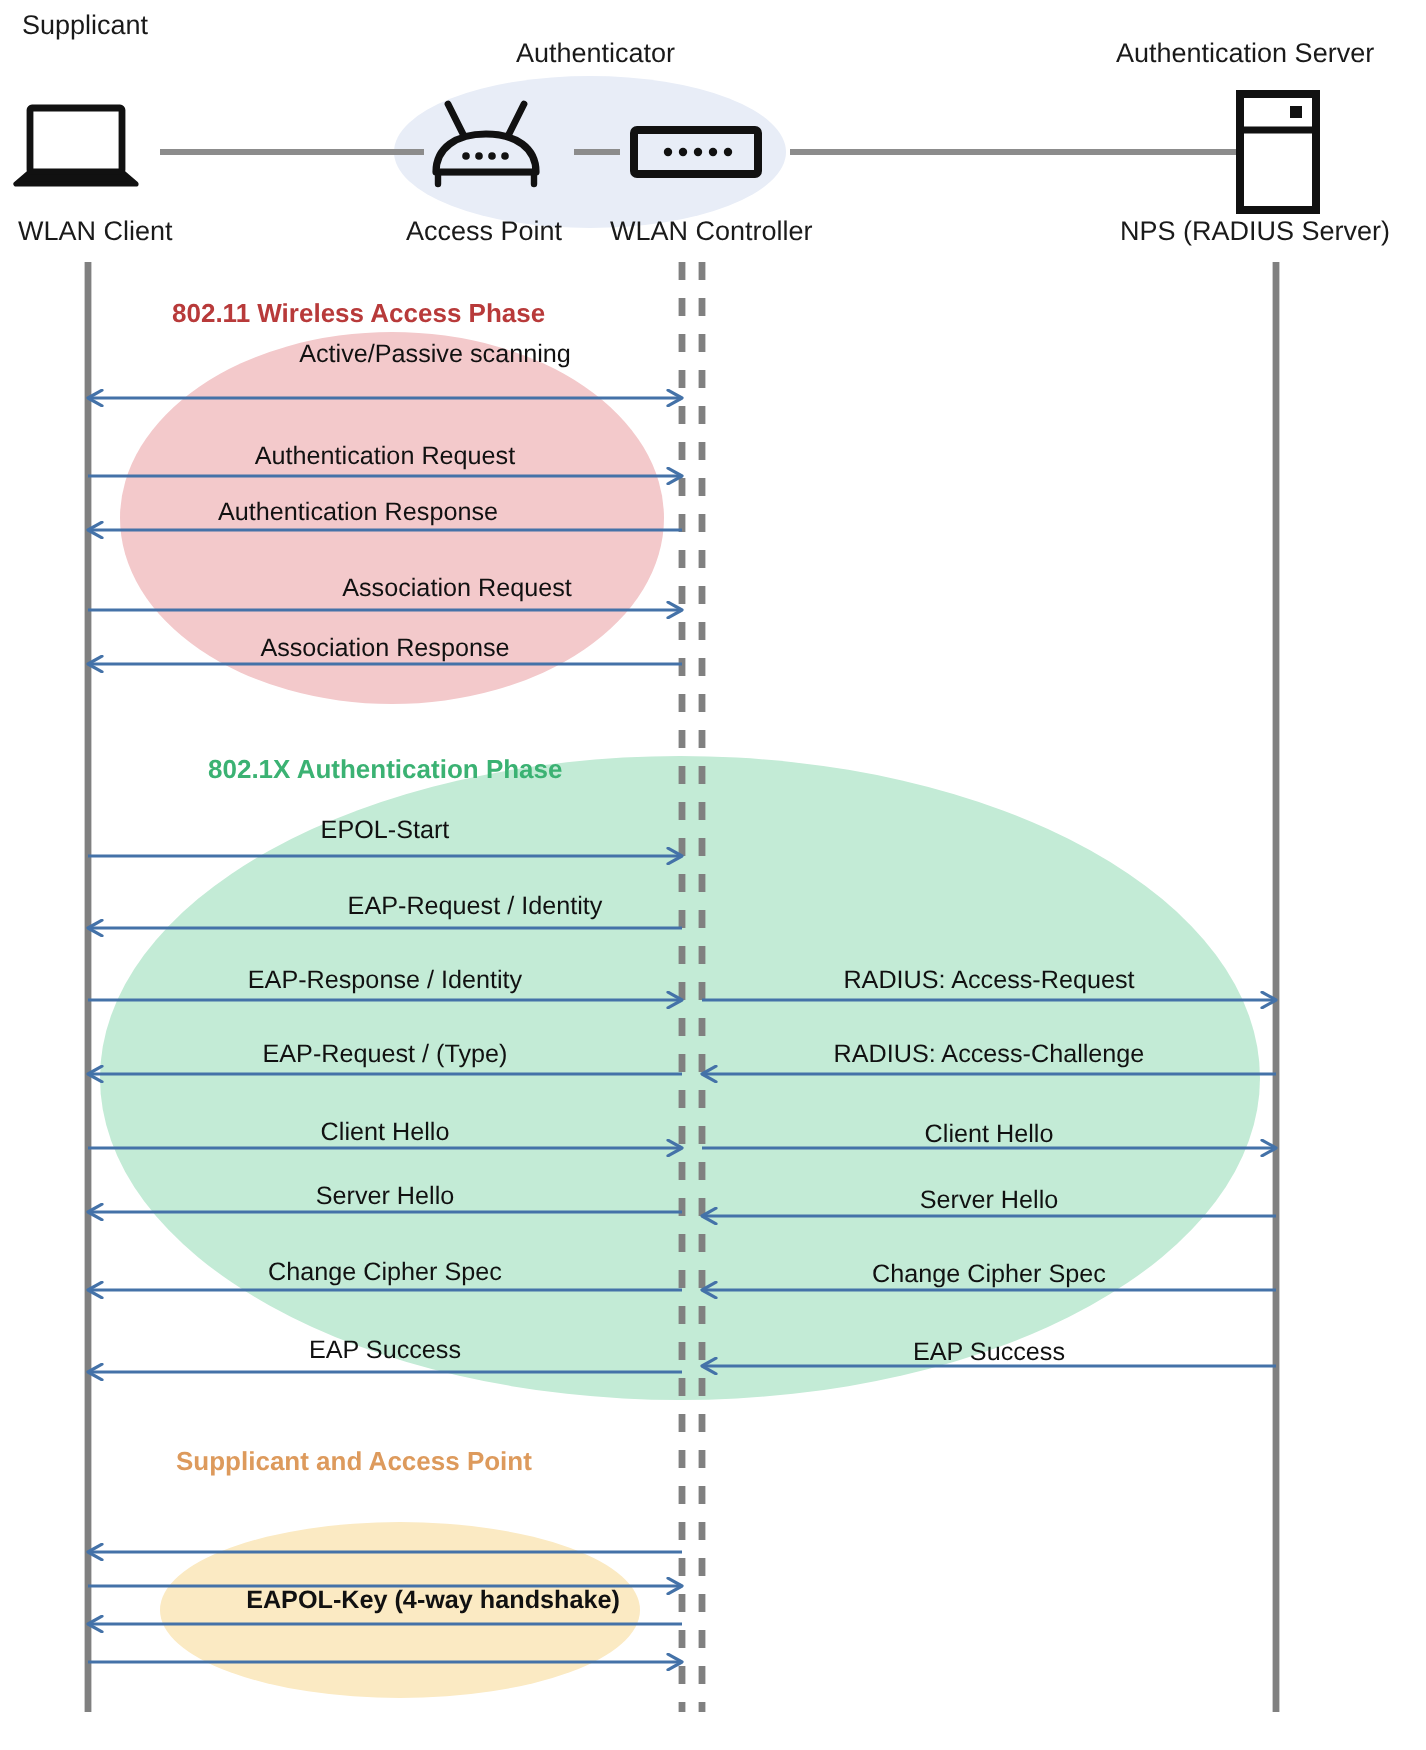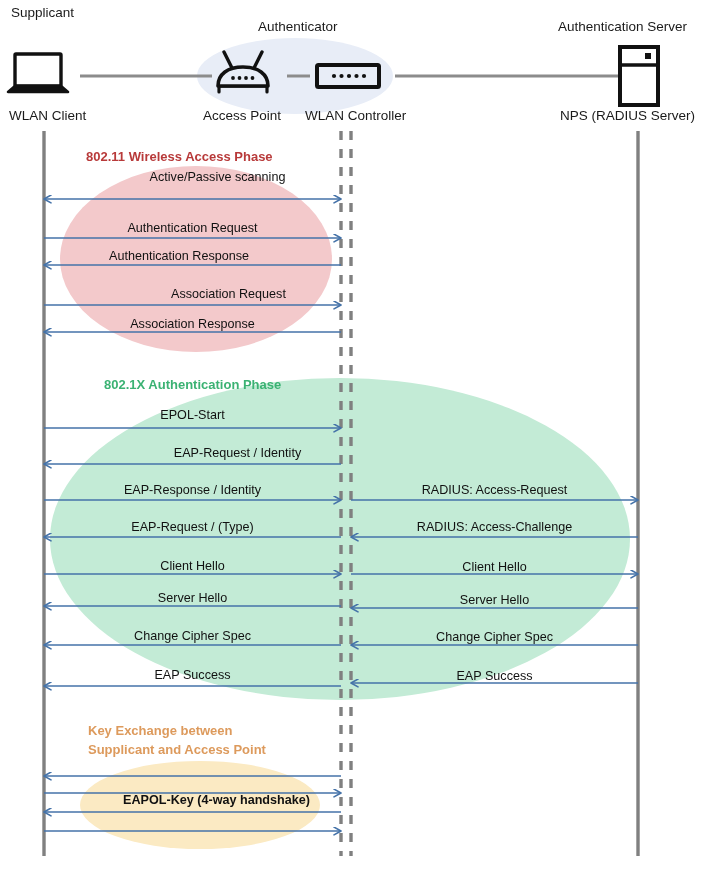--- a/index.html
+++ b/index.html
@@ -131,21 +131,20 @@
     <div class="node-sub" style="left:305px;top:108px;">WLAN Controller</div>
     <div class="node-sub" style="left:560px;top:108px;">NPS (RADIUS Server)</div>
 
     <div class="phase-label" style="left:86px;top:147px;color:#B83A3A;">
       <span>802.11 Wireless Access Phase</span>
     </div>
     <div class="phase-label" style="left:104px;top:375px;color:#3BB273;">
       <span>802.1X Authentication Phase</span>
     </div>
     <div class="phase-label" style="left:88px;top:721px;color:#DD9A5C;width:200px;">
-      <div>Key Exchange between</div>
       <div>Supplicant and Access Point</div>
     </div>
 
     <div id="msg-labels">
         <div class="msg-label" style="left: 42.5px; width: 350px; top: 170px;">Active/Passive scanning</div>
         <div class="msg-label" style="left: 42.5px; width: 300px; top: 221px;">Authentication Request</div>
         <div class="msg-label" style="left: 29px; width: 300px; top: 249px;">Authentication Response</div>
         <div class="msg-label" style="left: 42.5px; width: 300px; top: 287px; margin-left: 36px;">Association Request</div>
         <div class="msg-label" style="left: 42.5px; width: 300px; top: 317px;">Association Response</div>
         <div class="msg-label" style="left: 42.5px; width: 300px; top: 408px;">EPOL-Start</div>

